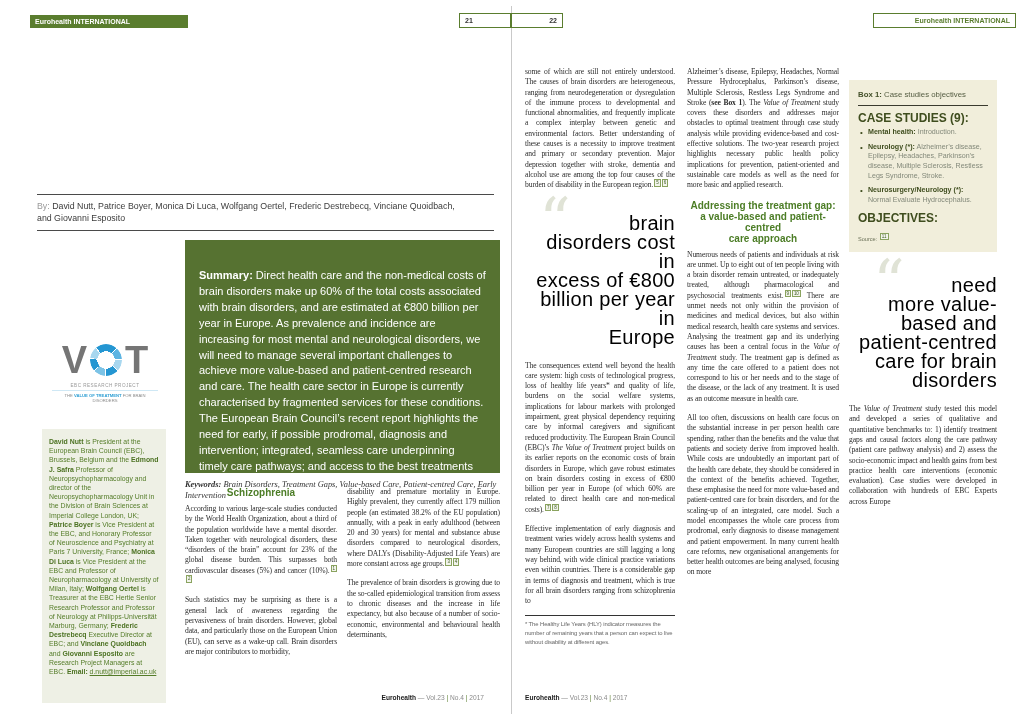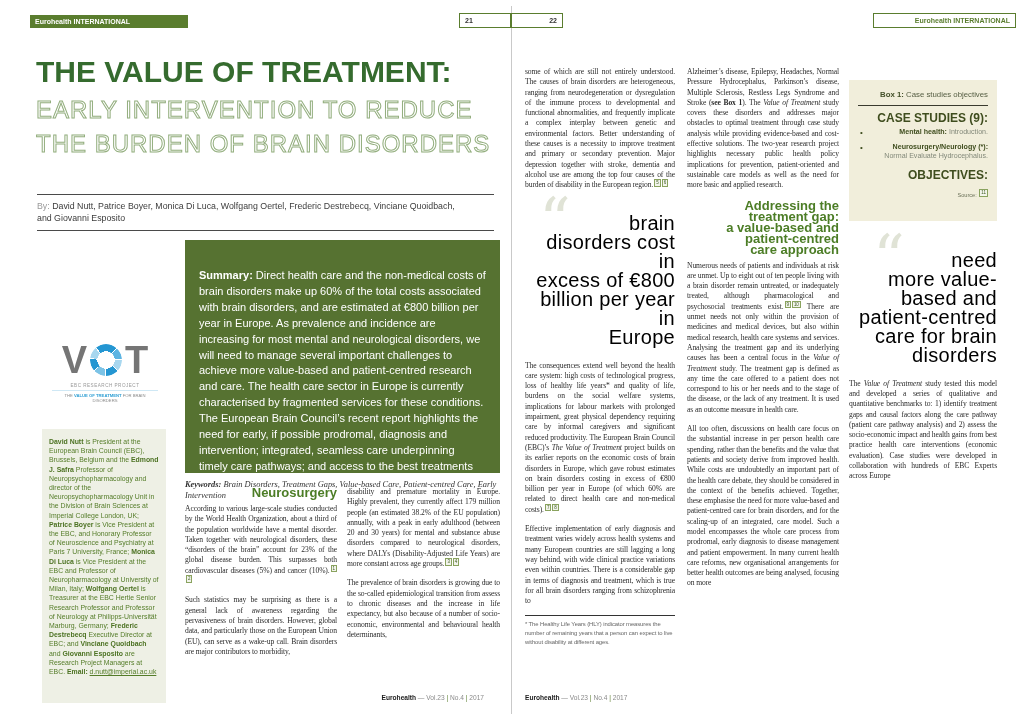--- a/index.html
+++ b/index.html
@@ -59,22 +59,22 @@
   
   .col{position:absolute;font-family:"Liberation Serif",serif;font-size:7.6px;line-height:10.3px;
        color:#2b2b2b;text-align:justify;letter-spacing:-0.1px;}
   .col p{margin:0 0 9px 0;}
   .left-col1{left:185px;top:487px;width:152px;}
   .left-col2{left:347px;top:487px;width:153px;}
   .r-col1{left:525px;top:67px;width:150px;}
   .r-col2{left:687px;top:67px;width:152px;}
   .r-col3{left:849px;top:72px;width:148px;}
 
-  .sec-heading{font-family:"Liberation Sans",sans-serif;font-size:13px;font-weight:bold;color:#4c7d26;
-               letter-spacing:0;line-height:11px;margin:0 0 6px 0;text-align:right;white-space:pre-line;}
+  .sec-heading{font-family:"Liberation Sans",sans-serif;font-size:10px;font-weight:bold;color:#4c7d26;
+               letter-spacing:0;line-height:11px;margin:0 0 6px 0;text-align:center;white-space:pre-line;}
 
   .rb{font-weight:bold;}
   .ri{font-style:italic;}
   .rbi{font-weight:bold;font-style:italic;}
   .rlink{text-decoration:underline;cursor:pointer;}
   .rg{color:#5a7d2e;}
   .ref{display:inline-block;font-family:"Liberation Sans",sans-serif;font-size:4.5px;line-height:5.5px;
        border:1px solid #8aa35f;color:#3f5c21;padding:0 1px;margin-left:1px;position:relative;top:-3px;
        background:#f2f4ec;}
 
@@ -89,22 +89,22 @@
   
   .footnote{margin-top:8px;border-top:1px solid #333;padding-top:4px;width:150px;
             font-family:"Liberation Sans",sans-serif;font-size:5.9px;line-height:8.6px;color:#666;
             text-align:left;}
   .footer{position:absolute;top:694px;font-size:6.6px;color:#8a8a8a;}
   .footer .rb{color:#1a1a1a;}
   .footer-left{left:359px;width:125px;text-align:right;}
   .footer-right{left:525px;width:160px;text-align:left;}
 
   
-  .box1{background:#f1eedb;box-sizing:border-box;width:148px;padding:10px 9px 20px;margin:8px 0 16px 0;
-        font-family:"Liberation Sans",sans-serif;text-align:right;letter-spacing:0;}
+  .box1{background:#f1eedb;box-sizing:border-box;width:148px;padding:10px 9px 8px;margin:8px 0 10px 0;
+        font-family:"Liberation Sans",sans-serif;text-align:left;letter-spacing:0;}
   .box1-title{font-size:7.8px;color:#555d42;line-height:10px;}
   .box1-title .rb{color:#44512a;}
   .box1-rule{border-top:1px solid #3a3a2e;margin:5px 0 7px;}
   .box1-heading{font-size:12px;font-weight:bold;color:#3f4d1e;margin:0 0 5px;}
   .box1 ul{margin:0 0 8px;padding-left:10px;list-style:none;}
   .box1 li{position:relative;margin-bottom:5px;font-size:7.1px;line-height:9.6px;color:#83897a;}
   .box1 li::before{content:"•";position:absolute;left:-8px;color:#3f4d1e;font-size:8px;}
   .box1 li .rb{color:#3f4d1e;}
   .box1-source{font-size:5.6px;color:#6b7158;margin-top:10px;}
 </style>
@@ -112,46 +112,41 @@
 <body>
 
 <div class="canvas">
   <div class="gutter"></div>
 
   <div class="hdr-left">Eurohealth INTERNATIONAL</div>
   <div class="pgbox pg21">21</div>
   <div class="pgbox pg22">22</div>
   <div class="hdr-right">Eurohealth INTERNATIONAL</div>
 
-  <div class="title-block">
-    <div class="title-bold">THE VALUE OF TREATMENT:</div>
-    <div class="title-light">EARLY INTERVENTION TO REDUCE
-THE BURDEN OF BRAIN DISORDERS</div>
-  </div>
 
   <div class="byline"><span class="by-prefix">By: </span><span>David Nutt, Patrice Boyer, Monica Di Luca, Wolfgang Oertel, Frederic Destrebecq, Vinciane Quoidbach,
 and Giovanni Esposito</span></div>
 
   <div class="summary-box"><span class="rb">Summary: </span><span>Direct health care and the non-medical costs of brain disorders make up 60% of the total costs associated with brain disorders, and are estimated at €800 billion per year in Europe. As prevalence and incidence are increasing for most mental and neurological disorders, we will need to manage several important challenges to achieve more value-based and patient-centred research and care. The health care sector in Europe is currently characterised by fragmented services for these conditions. The European Brain Council’s recent report highlights the need for early, if possible prodromal, diagnosis and intervention; integrated, seamless care underpinning timely care pathways; and access to the best treatments available.</span></div>
   <div class="keywords"><span class="rbi">Keywords: </span><span class="ri">Brain Disorders, Treatment Gaps, Value-based Care, Patient-centred Care, Early Intervention</span></div>
 
   <div class="vot-logo">
     <div class="vot-row">
       <span class="vot-letter">V</span>
       <span class="vot-ring"></span>
       <span class="vot-letter">T</span>
     </div>
     <div class="vot-sub1">EBC RESEARCH PROJECT</div>
     <div class="vot-sub2"><span>THE </span><span class="rc">VALUE OF TREATMENT</span><span> FOR BRAIN DISORDERS</span></div>
   </div>
 
   <div class="authors-box"><span class="rb">David Nutt</span><span> is President at the European Brain Council (EBC), Brussels, Belgium and the </span><span class="rb">Edmond J. Safra</span><span> Professor of Neuropsychopharmacology and director of the Neuropsychopharmacology Unit in the Division of Brain Sciences at Imperial College London, UK; </span><span class="rb">Patrice Boyer</span><span> is Vice President at the EBC, and Honorary Professor of Neuroscience and Psychiatry at Paris 7 University, France; </span><span class="rb">Monica Di Luca</span><span> is Vice President at the EBC and Professor of Neuropharmacology at University of Milan, Italy; </span><span class="rb">Wolfgang Oertel</span><span> is Treasurer at the EBC Hertie Senior Research Professor and Professor of Neurology at Philipps-Universität Marburg, Germany; </span><span class="rb">Frederic Destrebecq</span><span> Executive Director at EBC; and </span><span class="rb">Vinciane Quoidbach</span><span> and </span><span class="rb">Giovanni Esposito</span><span> are Research Project Managers at EBC. </span><span class="rb">Email: </span><span class="rlink">d.nutt@imperial.ac.uk</span></div>
 
   <div class="col left-col1">
-    <div class="sec-heading">Neurosurgery</div>
+    <div class="sec-heading">Schizophrenia</div>
     <p><span>According to various large-scale studies conducted by the World Health Organization, about a third of the population worldwide have a mental disorder. Taken together with neurological disorders, these “disorders of the brain” account for 23% of the global disease burden. This surpasses both cardiovascular diseases (5%) and cancer (10%).</span><span class="ref">1</span><span class="ref">2</span></p>
     <p>Such statistics may be surprising as there is a general lack of awareness regarding the pervasiveness of brain disorders. However, global data, and particularly those on the European Union (EU), can serve as a wake-up call. Brain disorders are major contributors to morbidity,</p>
   </div>
   <div class="col left-col2">
     <p><span>disability and premature mortality in Europe. Highly prevalent, they currently affect 179 million people (an estimated 38.2% of the EU population) annually, with a peak in early adulthood (between 20 and 30 years) for mental and substance abuse disorders compared to neurological disorders, where DALYs (Disability-Adjusted Life Years) are more constant across age groups.</span><span class="ref">3</span><span class="ref">4</span></p>
     <p>The prevalence of brain disorders is growing due to the so-called epidemiological transition from assess to chronic diseases and the increase in life expectancy, but also because of a number of socio-economic, environmental and behavioural health determinants,</p>
   </div>
   <div class="footer footer-left"><span class="rb">Eurohealth</span><span> — Vol.23 </span><span class="rg">|</span><span> No.4 </span><span class="rg">|</span><span> 2017</span></div>
 
   <div class="col r-col1">
@@ -179,20 +174,21 @@
     <p>All too often, discussions on health care focus on the substantial increase in per person health care spending, rather than the benefits and the value that patients and society derive from improved health. While costs are undoubtedly an important part of the health care debate, they should be considered in the context of the benefits achieved. Together, these emphasise the need for more value-based and patient-centred care for brain disorders, and for the scaling-up of an integrated, care model. Such a model encompasses the whole care process from prodromal, early diagnosis to disease management and patient empowerment. In many current health care reforms, new organisational arrangements for better health outcomes are being analysed, focusing on more</p>
   </div>
 
   <div class="col r-col3">
     <div class="box1">
       <div class="box1-title"><span class="rb">Box 1:</span><span> Case studies objectives</span></div>
       <div class="box1-rule"></div>
       <div class="box1-heading">CASE STUDIES (9):</div>
       <ul>
         <li><span class="rb">Mental health:</span><span> Introduction.</span></li>
+        <li><span class="rb">Neurology (*):</span><span> Alzheimer’s disease, Epilepsy, Headaches, Parkinson’s disease, Multiple Sclerosis, Restless Legs Syndrome, Stroke.</span></li>
         <li><span class="rb">Neurosurgery/Neurology (*):</span><span> Normal Evaluate Hydrocephalus.</span></li>
       </ul>
       <div class="box1-heading">OBJECTIVES:</div>
       <div class="box1-source"><span>Source: </span><span class="ref">11</span></div>
     </div>
     <div class="pullquote pq2">
       <span class="pq-glyph">“</span>
       <div class="pq-text">need
 more value-
 based and

